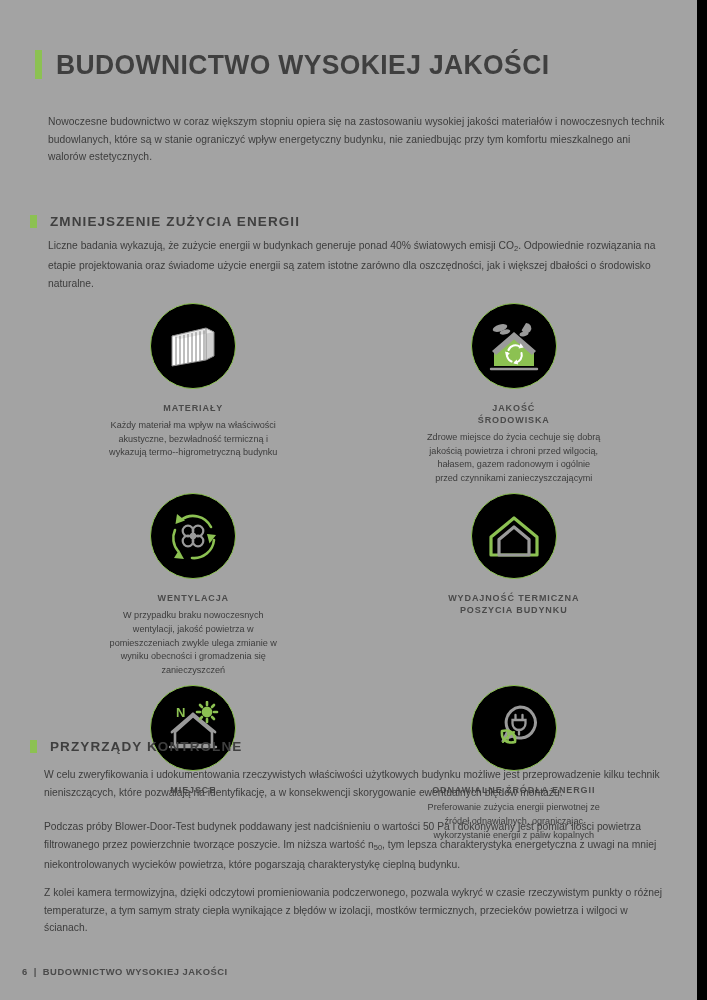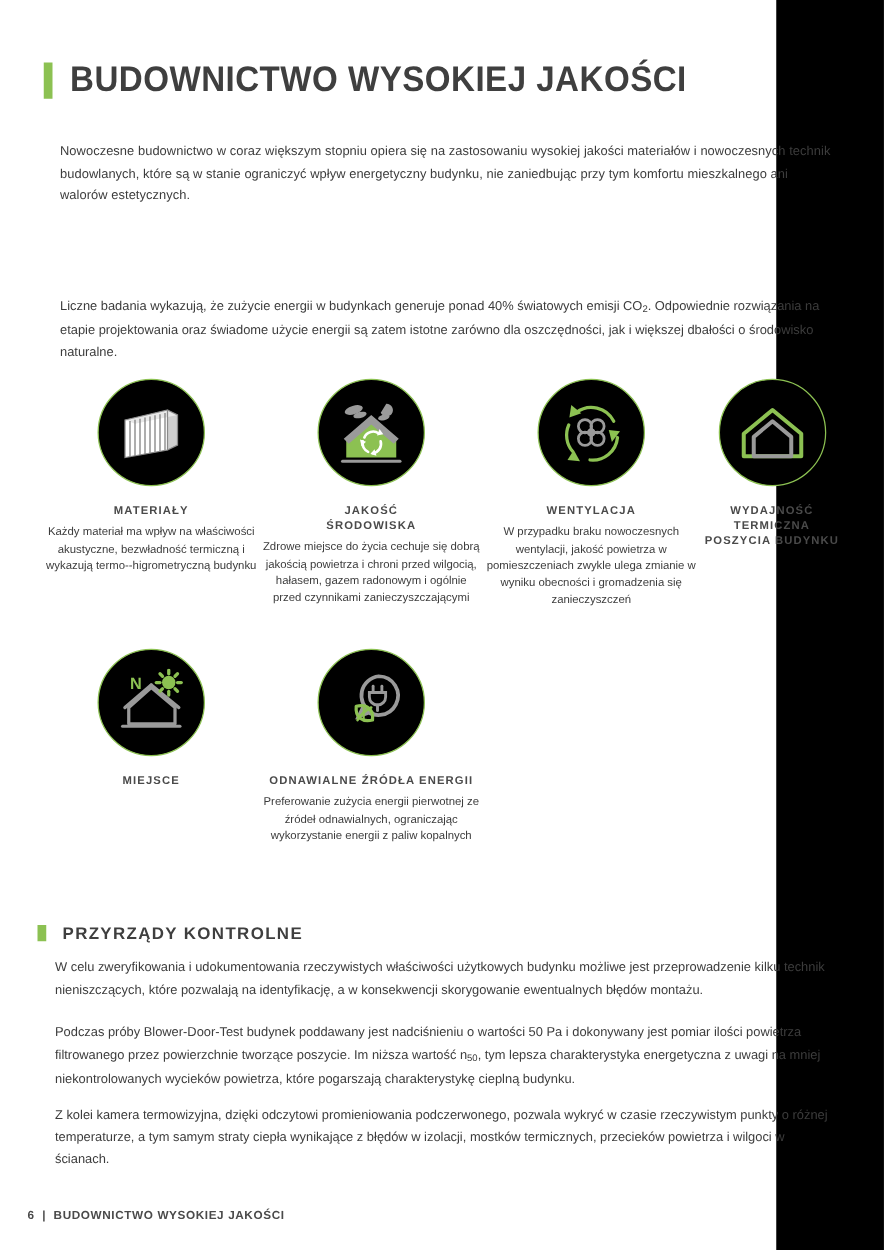--- a/index.html
+++ b/index.html
@@ -7,23 +7,23 @@
   html, body {
     width: 707px;
     height: 1000px;
     background: #000000;
     font-family: "Liberation Sans", sans-serif;
     overflow: hidden;
   }
 
   .page {
     position: relative;
-    width: 621px;
+    width: 697px;
     height: 1000px;
-    background: #ffffff;
+    background: #a3a3a3;
     color: #3a3a3a;
   }
 
   
   .title-row {
     position: absolute;
     left: 35px;
     top: 48px;
     display: flex;
     align-items: center;
@@ -94,23 +94,23 @@
 
   .sub { font-size: 7.6px; vertical-align: -0.25em; }
 
   
   .grid {
     position: absolute;
     left: 33px;
     top: 303px;
     width: 641px;
     display: grid;
-    grid-template-columns: repeat(4, 1fr);
+    grid-template-columns: repeat(2, 1fr);
     grid-template-rows: auto auto;
-    row-gap: 32px;
+    row-gap: 8px;
   }
   .cell {
     display: flex;
     flex-direction: column;
     align-items: center;
   }
   .circle {
     width: 86px;
     height: 86px;
     border-radius: 50%;
@@ -168,20 +168,24 @@
 
 <div class="page">
 
   <div class="title-row">
     <span class="title-bar"></span>
     <span class="title-text">BUDOWNICTWO WYSOKIEJ JAKOŚCI</span>
   </div>
 
   <p class="intro">Nowoczesne budownictwo w coraz większym stopniu opiera się na zastosowaniu wysokiej jakości materiałów i nowoczesnych technik budowlanych, które są w stanie ograniczyć wpływ energetyczny budynku, nie zaniedbując przy tym komfortu mieszkalnego ani walorów estetycznych.</p>
 
+  <div class="section-head" id="sec-energy">
+    <span class="sq"></span>
+    <span class="label">ZMNIEJSZENIE ZUŻYCIA ENERGII</span>
+  </div>
 
   <p class="section-para" id="energy-para"><span>Liczne badania wykazują, że zużycie energii w budynkach generuje ponad 40% światowych emisji CO</span><span class="sub">2</span><span>. Odpowiednie rozwiązania na etapie projektowania oraz świadome użycie energii są zatem istotne zarówno dla oszczędności, jak i większej dbałości o środowisko naturalne.</span></p>
 
   <div class="grid">
 
     <div class="cell">
       <div class="circle">
         <svg width="54" height="48" viewBox="0 0 54 48">
           <polygon points="6,14 40,6 40,38 6,44" fill="#ffffff"></polygon>
           <polygon points="40,6 48,10 48,34 40,38" fill="#cfcfcf"></polygon>

